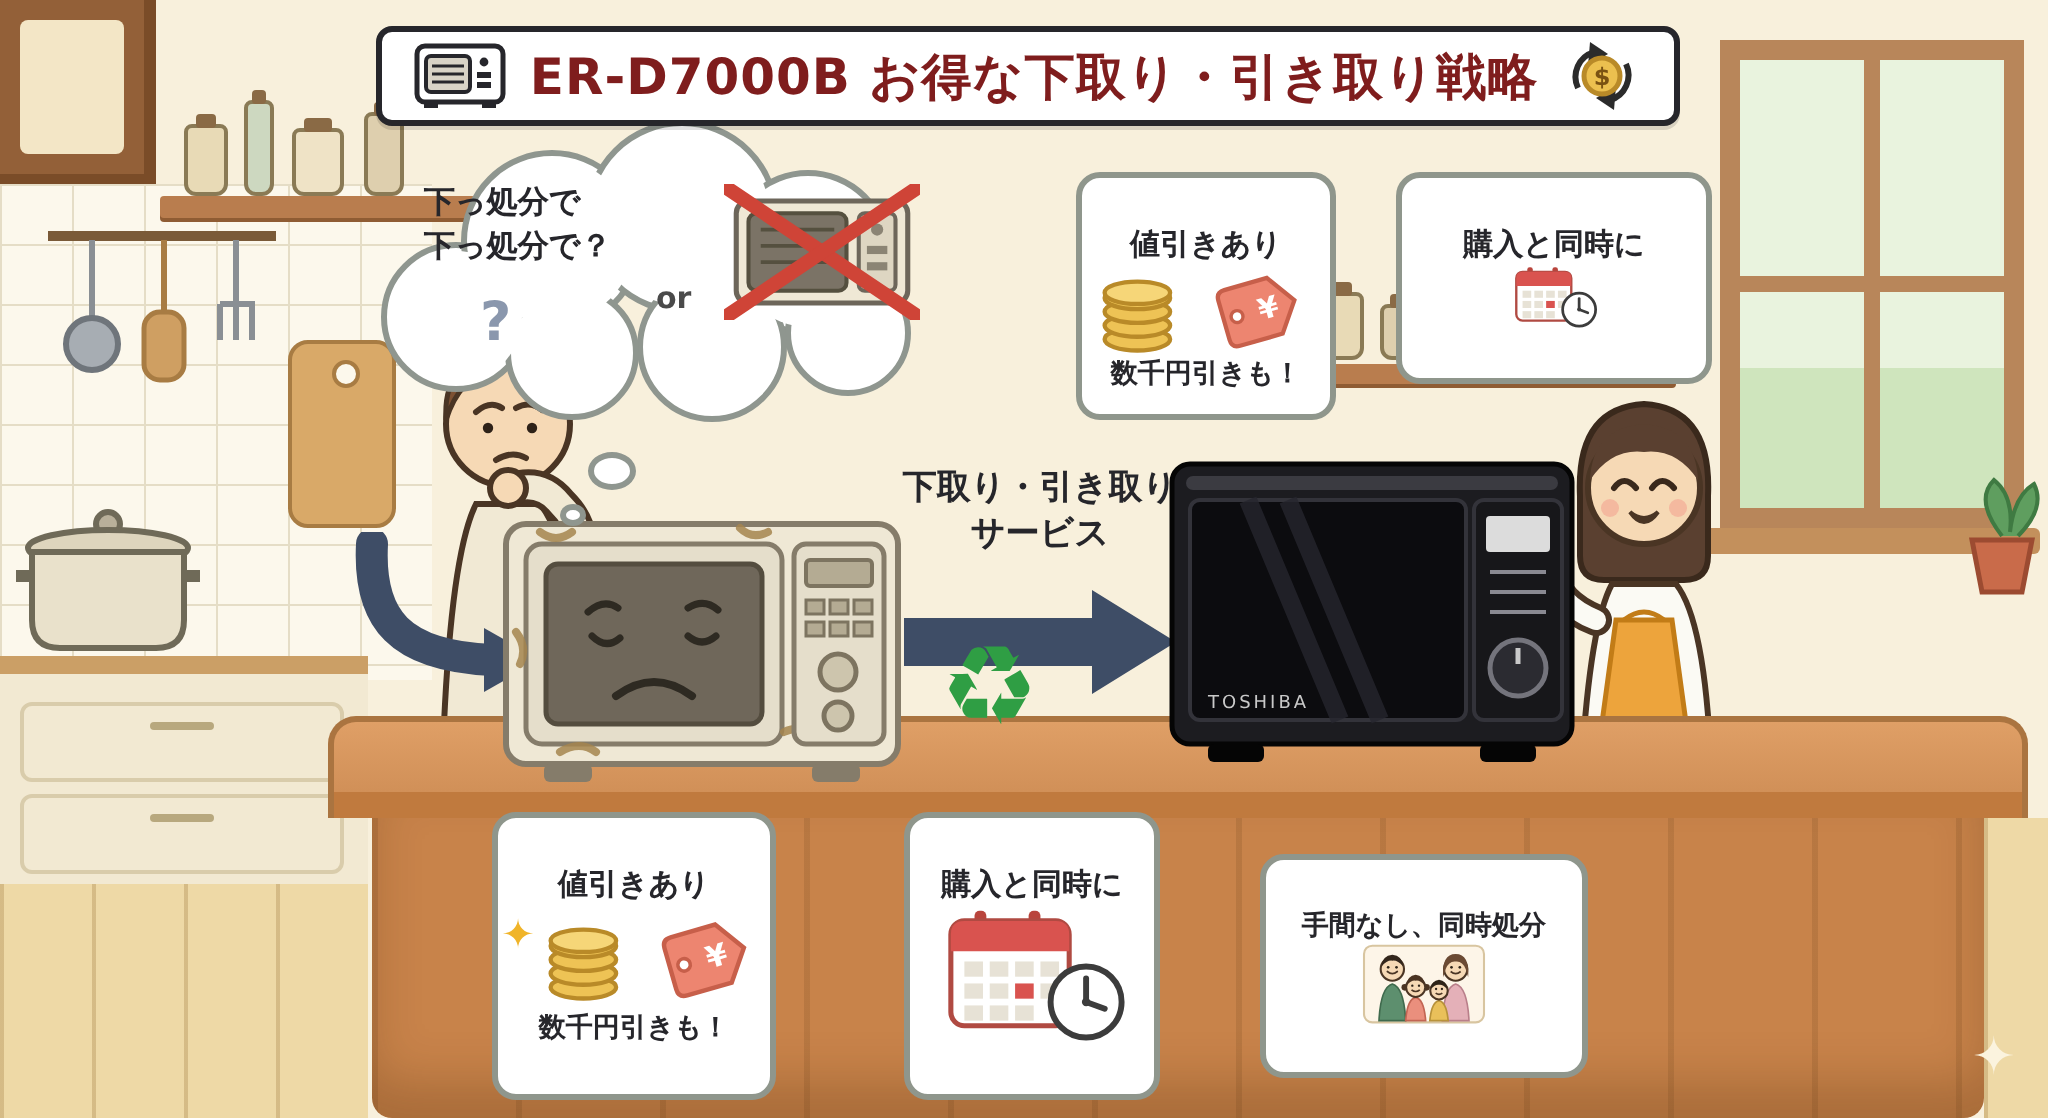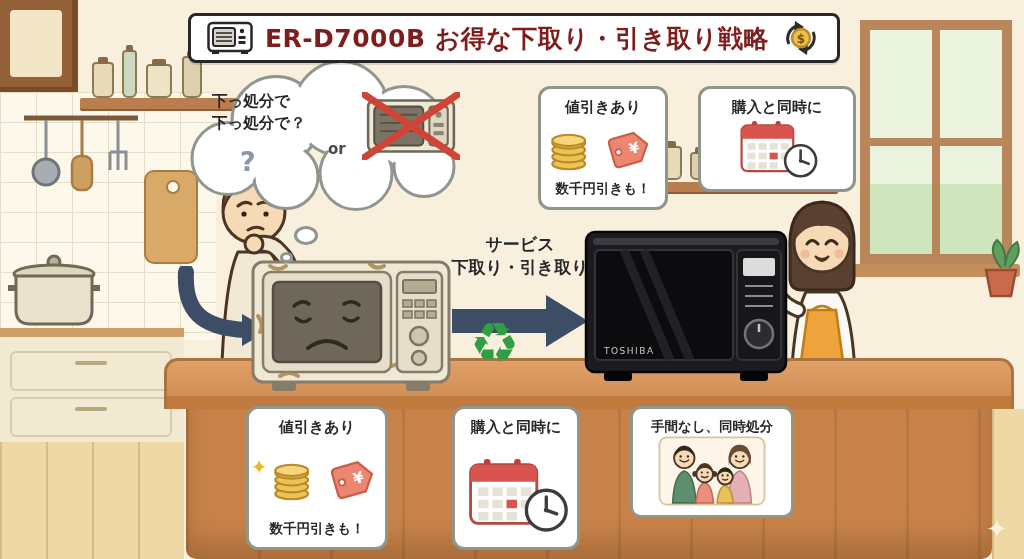--- a/index.html
+++ b/index.html
@@ -77,30 +77,30 @@
   #tail1 { left:294px; top:226px; width:24px; height:19px; }
   #tail2 { left:280px; top:252px; width:13px; height:11px; }
 
   
   #ttl { left:188px; top:13px; width:652px; height:50px; background:#fff; border:3px solid #26262b; border-radius:8px;
     display:flex; align-items:center; justify-content:center; gap:12px; z-index:7; box-shadow:0 2px 0 rgba(0,0,0,.12); }
   #ttl-text { font-size:25px; font-weight:bold; color:#7f1d1d; letter-spacing:.5px; white-space:nowrap; }
 
   
   .callout { position:absolute; background:#fff; border:3px solid #8f968c; border-radius:12px; z-index:6;
-    display:flex; flex-direction:column; align-items:center; justify-content:space-between; padding:9px 8px; text-align:center; }
+    display:flex; flex-direction:column; align-items:center; justify-content:space-between; padding:24px 8px; text-align:center; }
   .c-title { font-weight:700; font-size:15px; color:#26262b; }
   .c-sub { font-weight:700; font-size:13.5px; color:#26262b; }
   .icon-row { display:flex; align-items:flex-end; justify-content:center; gap:4px; }
   .spark { font-size:20px; color:#f0b429; align-self:flex-start; }
   #co-td { left:538px; top:86px; width:130px; height:124px; }
   #co-tt { left:698px; top:86px; width:158px; height:106px; }
   #co-bd { left:246px; top:406px; width:142px; height:144px; }
   #co-bt { left:452px; top:406px; width:128px; height:144px; }
-  #co-fam { left:630px; top:406px; width:164px; height:112px;border-radius:11px; }
+  #co-fam { left:630px; top:427px; width:164px; height:112px; }
   #co-fam .c-title { font-size:13.5px; }
 </style>
 </head>
 <body>
 
 <div id="stage">
 
   <div class="abs" id="cab-tl"></div>
   <div class="abs" id="tiles"></div>
   <div class="abs" id="shelf-l"></div>
@@ -183,22 +183,22 @@
   <div class="abs" id="island-lip"></div>
   <div class="abs" id="island-front"></div>
   <div class="abs" id="floor-r"></div>
   <div class="abs" id="floor-sparkle">✦</div>
 
   <svg class="abs" id="curve-arrow" viewBox="0 0 94 80">
     <path d="M10,6 C8,44 24,62 70,64" fill="none" stroke="#3e4d66" stroke-width="16" stroke-linecap="round"></path>
     <polygon points="66,48 94,64 66,80" fill="#3e4d66"></polygon>
   </svg>
   <div class="abs" id="service-label">
+    <div>下取り・引き取り</div>
     <div>サービス</div>
-    <div>下取り・引き取り</div>
   </div>
   <svg class="abs" id="big-arrow" viewBox="0 0 140 58">
     <polygon points="0,17 94,17 94,3 136,29 94,55 94,41 0,41" fill="#3e4d66"></polygon>
   </svg>
   <div class="abs" id="recycle">♻</div>
 
   <svg class="abs" id="old-mw" viewBox="0 0 202 138">
     <rect x="3" y="6" width="196" height="120" rx="10" fill="#efe8d5" stroke="#857c6a" stroke-width="3"></rect>
     <rect x="13" y="16" width="128" height="100" rx="8" fill="#e5decb" stroke="#857c6a" stroke-width="2.5"></rect>
     <rect x="23" y="26" width="108" height="80" rx="6" fill="#6f675a" stroke="#544d3f" stroke-width="2.5"></rect>

